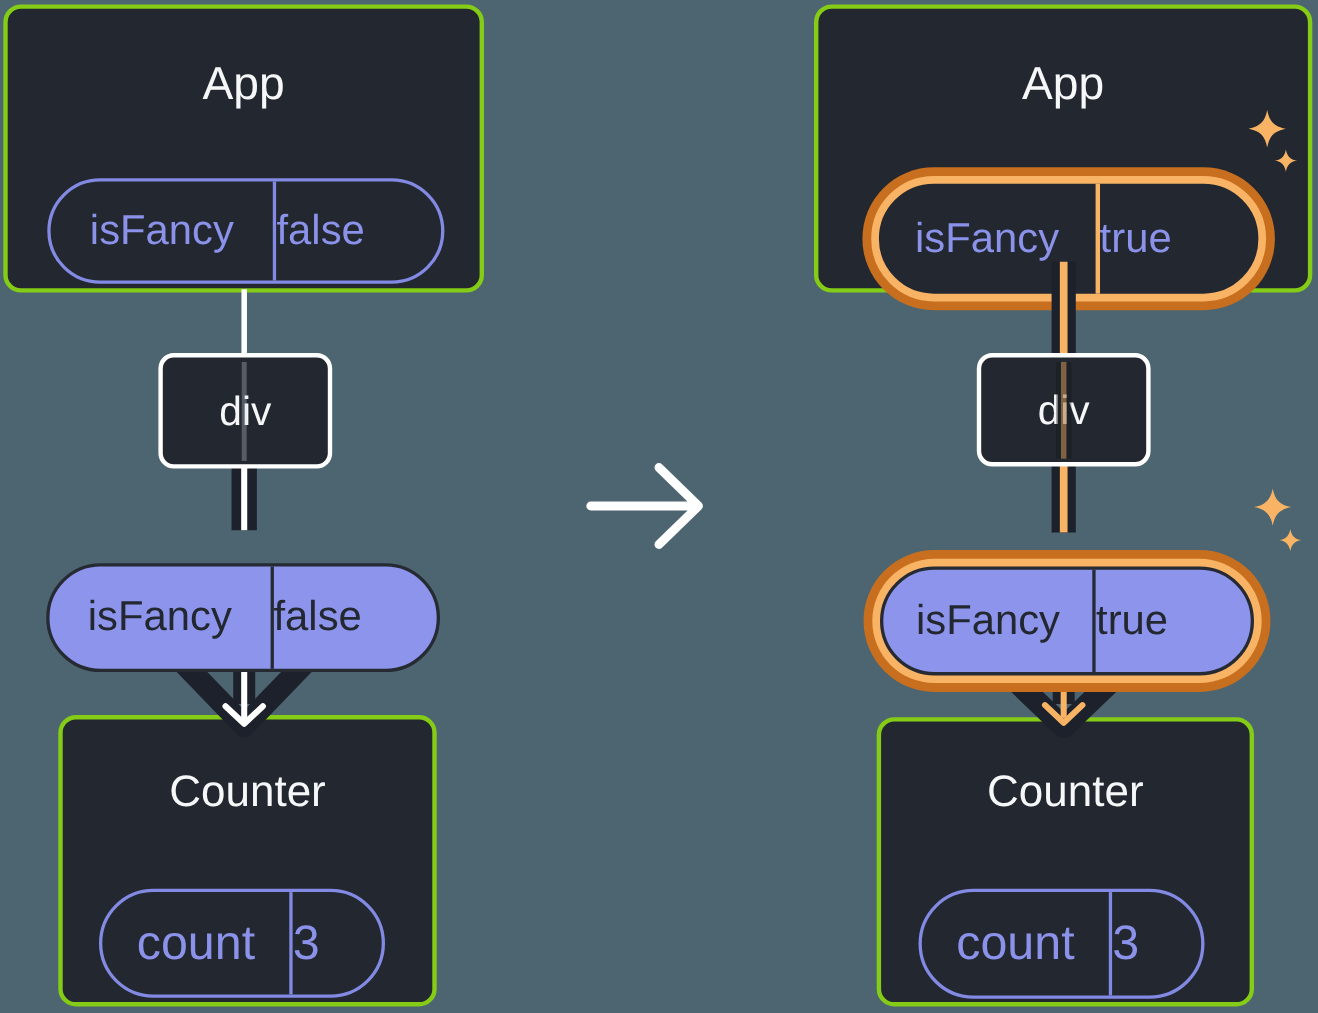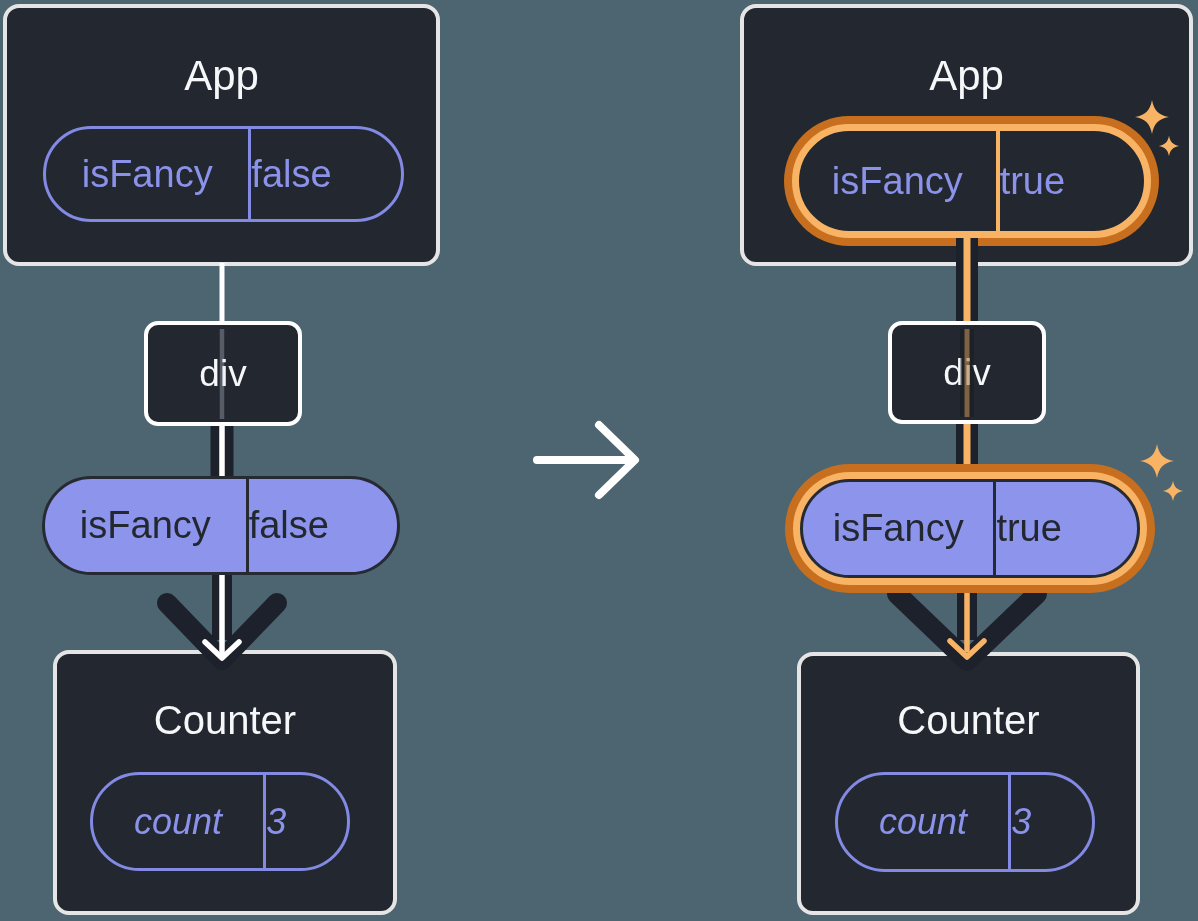--- a/index.html
+++ b/index.html
@@ -5,55 +5,55 @@
   html,body{margin:0;padding:0;}
   body{
     width:1198px;height:921px;position:relative;overflow:hidden;
     background:#4c6570;
     font-family:"Liberation Sans", sans-serif;
   }
   .layer{position:absolute;left:0;top:0;width:1198px;height:921px;pointer-events:none;}.z2{z-index:2}.z5{z-index:5}
 
   
   .cbox{
-    position:absolute;background:#23272f;border:4px solid #e5e5e5;
+    position:absolute;background:#23272f;border:4px solid #84cc16;
     border-radius:16px;box-sizing:border-box;z-index:1;
   }
   .cbox .title{
     display:block;text-align:center;color:#f6f7f9;font-size:42px;line-height:48px;
   }
   .divbox{
     position:absolute;background:#23272f;border:4px solid #ffffff;border-radius:14px;
     box-sizing:border-box;z-index:4;display:flex;align-items:center;justify-content:center;
     color:#f6f7f9;font-size:37px;
   }
 
   
   .pill{
     position:absolute;display:flex;align-items:stretch;box-sizing:border-box;
-    border-radius:60px;font-size:38px;
+    border-radius:60px;font-size:38px;margin-top:36px;
   }
   .pill .seg{display:flex;align-items:center;justify-content:center;}
   .pill .seg-name{width:57%;}
   .pill-outline{border:3px solid #828ae4;color:#8b92ea;}
   .pill-outline .seg-name{border-right:3px solid #828ae4;}
   .pill-filled{background:#8d94ec;border:3px solid #262a33;color:#23272f;}
   .pill-filled .seg-name{border-right:3px solid #262a33;}
   .pill-fancy-top{
     background:#23272f;color:#8b92ea;box-sizing:content-box;
     border:7px solid #f8b365;box-shadow:0 0 0 8px #c76f1e;
   }
   .pill-fancy-top .seg-name{border-right:4px solid #f8b365;}
   .pill-fancy-mid{
     background:#8d94ec;color:#23272f;border:3px solid #262a33;
     box-shadow:0 0 0 7px #f8b365, 0 0 0 15px #c76f1e;z-index:6;
   }
   .pill-fancy-mid .seg-name{border-right:3px solid #262a33;}
   .pill .bold{font-weight:400;}
-  .pill-counter{font-size:36px;font-style:italic;}
+  .pill-counter{font-size:44px;}
   .pill-counter .seg-name{width:67%;}
 
   
   .app-before{left:3px;top:4px;width:437px;height:262px;}
   .app-before .title{margin-top:44px;}
   .app-before .pill{left:36px;top:118px;width:361px;height:96px;}
   .div-before{left:144px;top:321px;width:158px;height:105px;}
   .pass-before{left:42px;top:476px;width:358px;height:99px;z-index:6;}
   .counter-before{left:53px;top:650px;width:344px;height:265px;}
   .counter-before .title{margin-top:42px;font-size:40px;}

